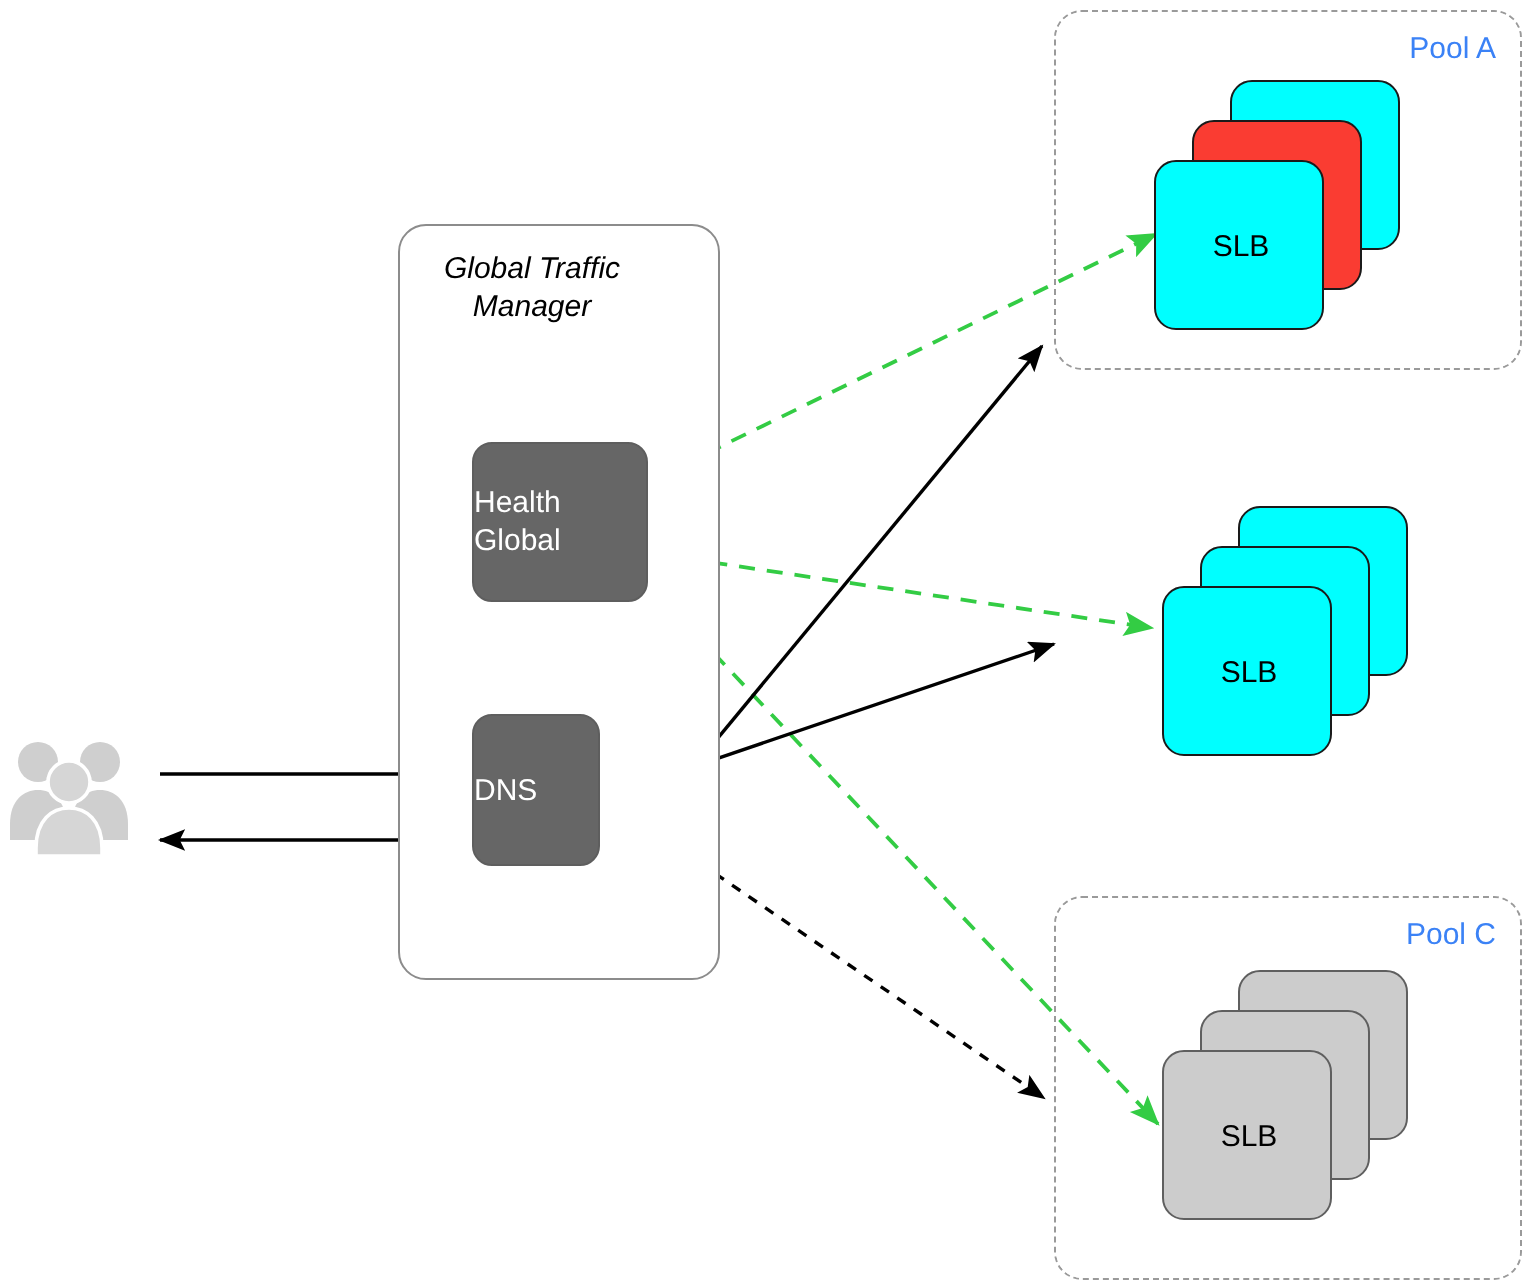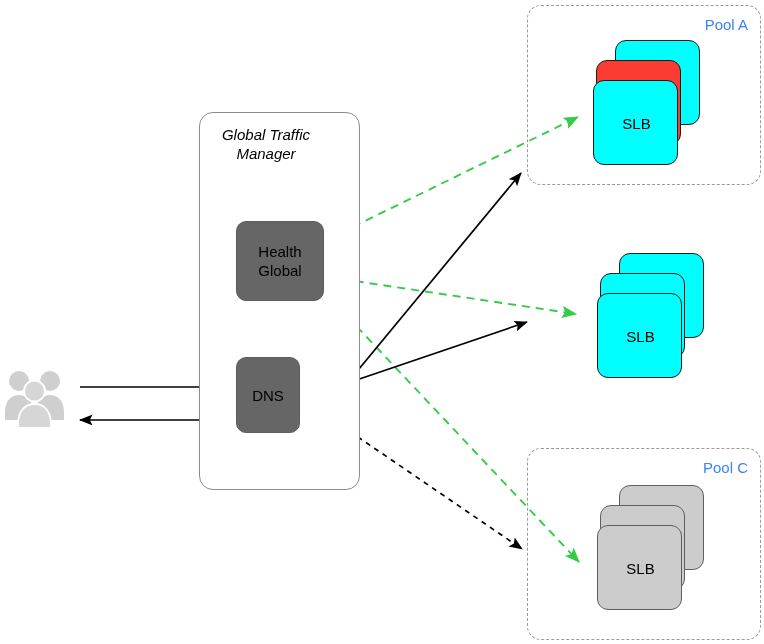--- a/index.html
+++ b/index.html
@@ -48,26 +48,26 @@
     line-height: 19px;
     color: #000000;
     font-style: italic;
   }
   
   .node-box {
     position: absolute;
     background: #666666;
     border: 1px solid #5e5e5e;
     border-radius: 10px;
-    color: #000000;
+    color: #ffffff;
     font-size: 15px;
     line-height: 19px;
     display: flex;
     align-items: center;
-    justify-content: center;
+    justify-content: flex-start;
     text-align: center;
     box-sizing: border-box;
   }
   #health-check-node {
     left: 236px;
     top: 221px;
     width: 88px;
     height: 80px;
   }
   #dns-node {
@@ -118,21 +118,21 @@
     display: flex;
     align-items: center;
     justify-content: center;
     font-size: 15px;
     line-height: 19px;
     color: #000000;
   }
   
   .slb-layer-0 { left: 38px; top: 0px;  z-index: 1; }
   .slb-layer-1 { left: 19px; top: 20px; z-index: 2; }
-  .slb-layer-2 { left: 16px;  top: 40px; z-index: 3; }
+  .slb-layer-2 { left: 0px;  top: 40px; z-index: 3; }
 
   #stack-a { left: 577px; top: 40px; width: 125px; height: 128px; }
   #stack-b { left: 581px; top: 253px; width: 125px; height: 128px; }
   #stack-c { left: 581px; top: 485px; width: 125px; height: 128px; }
 
   
   #users-icon {
     position: absolute;
     left: 4px;
     top: 364px;

